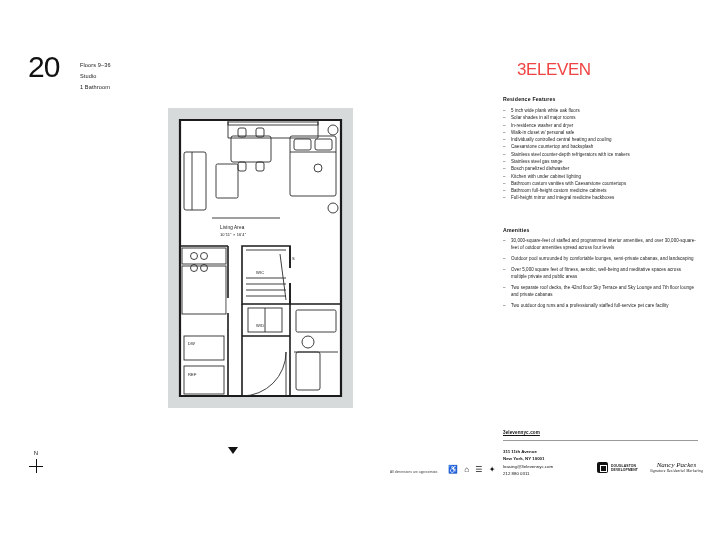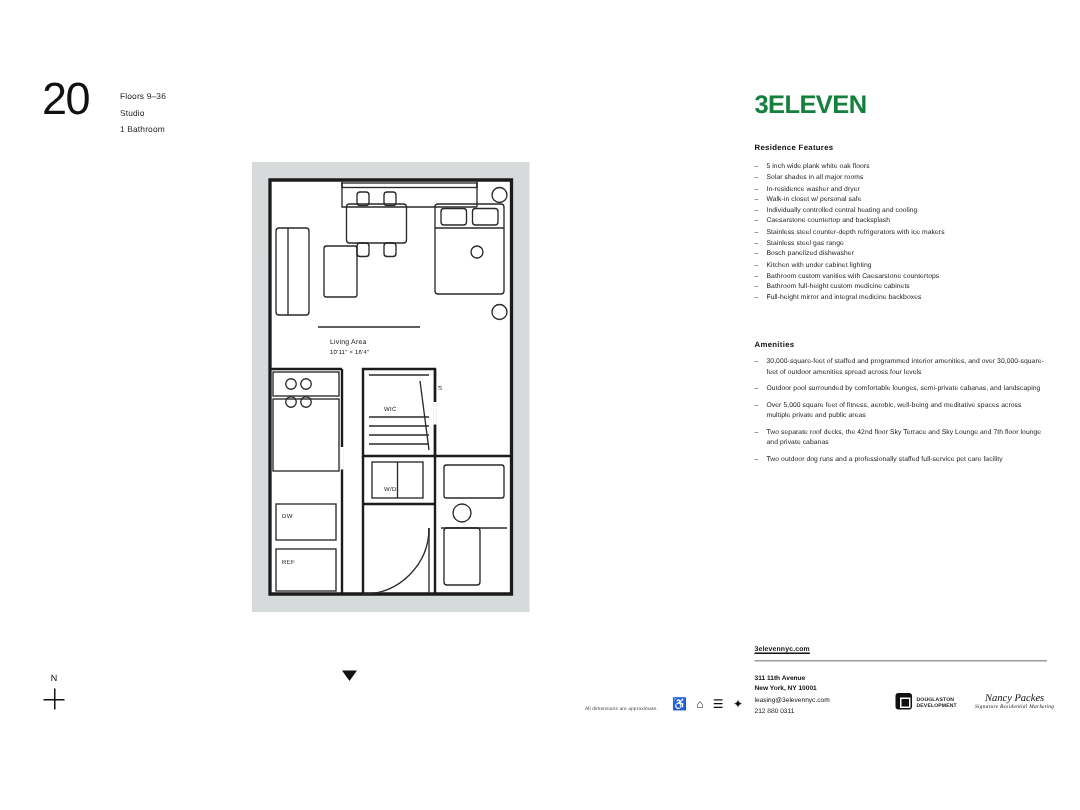--- a/index.html
+++ b/index.html
@@ -130,26 +130,26 @@
     top: 466px;
     font-size: 8px;
     color: #111;
     letter-spacing: 2px;
     line-height: 1;
   }
 
   
   .brand {
     position: absolute;
-    left: 503px;
+    left: 517px;
     top: 60px;
     font-size: 17px;
     letter-spacing: -0.4px;
-    font-weight: 700;
-    color: #15803d;
+    font-weight: 400;
+    color: #ef4444;
   }
 
   .sec {
     position: absolute;
     left: 503px;
     width: 195px;
   }
   .sec-title {
     font-size: 5.2px;
     font-weight: bold;

